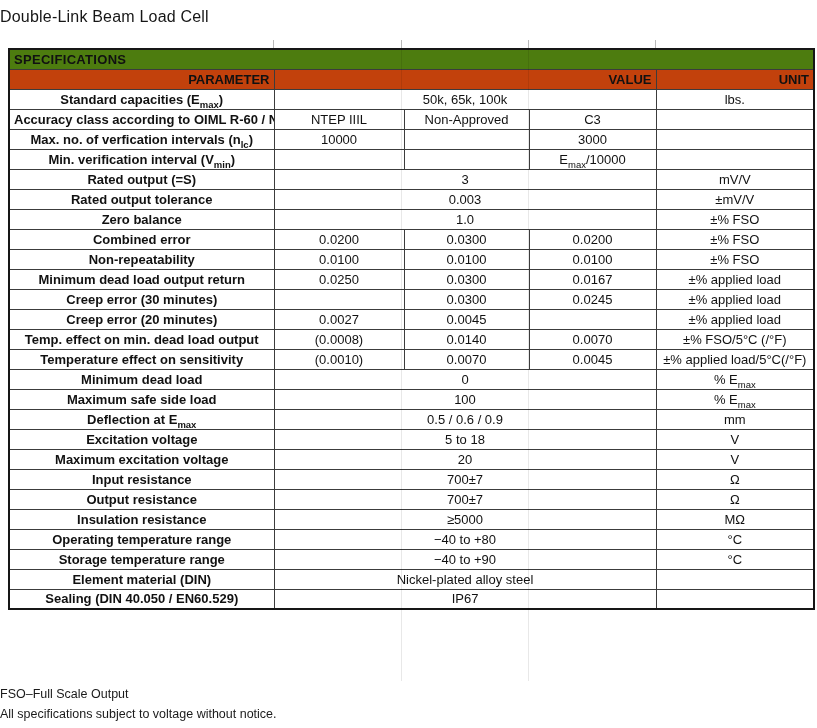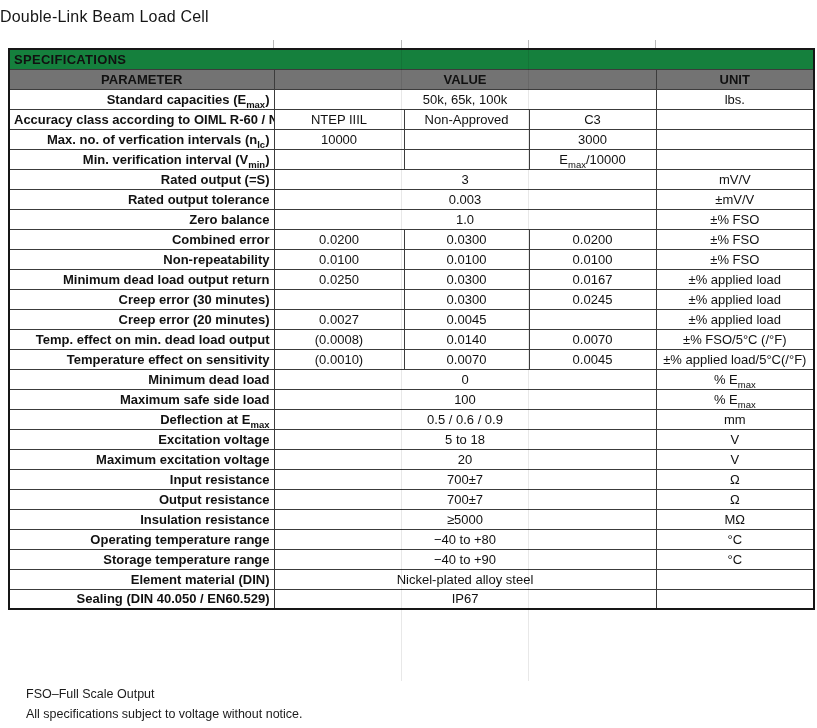--- a/index.html
+++ b/index.html
@@ -22,30 +22,30 @@
   }
   table.spec td,table.spec th{
     border:1px solid #3c3c3c;
     font-size:13px;line-height:15px;
     padding:1px 4px;vertical-align:middle;
     overflow:hidden;white-space:nowrap;
   }
   table.spec{border:2px solid #161616;}
   tr{height:20px;}
   td.secband{
-    background:#15803d;font-weight:bold;font-size:14.5px;
+    background:#4d7c0f;font-weight:bold;font-size:14.5px;
     text-align:left;padding-left:6px;letter-spacing:.3px;
     border-bottom:2px solid #222;
   }
-  th{font-weight:bold;text-align:center;background:#737373;}
-  td.param{font-weight:bold;text-align:right;padding-left:6px;white-space:normal;}
+  th{font-weight:bold;text-align:right;background:#c2410c;}
+  td.param{font-weight:bold;text-align:center;padding-left:6px;white-space:normal;}
   td.val{text-align:center;}
   td.unit{text-align:center;padding:1px 1px;}
   sub{font-size:9.5px;line-height:0;}
-  .footer-line{position:absolute;left:26px;font-size:12.5px;color:#1a1a1a;}
+  .footer-line{position:absolute;left:0;font-size:12.5px;color:#1a1a1a;}
   .footer-line.l1{top:687px;}
   .footer-line.l2{top:707px;}
 </style>
 </head>
 <body>
 
 <div class="page-title">Double-Link Beam Load Cell</div>
 
 <div class="tick" style="left:273px"></div>
 <div class="tick" style="left:401px"></div>

